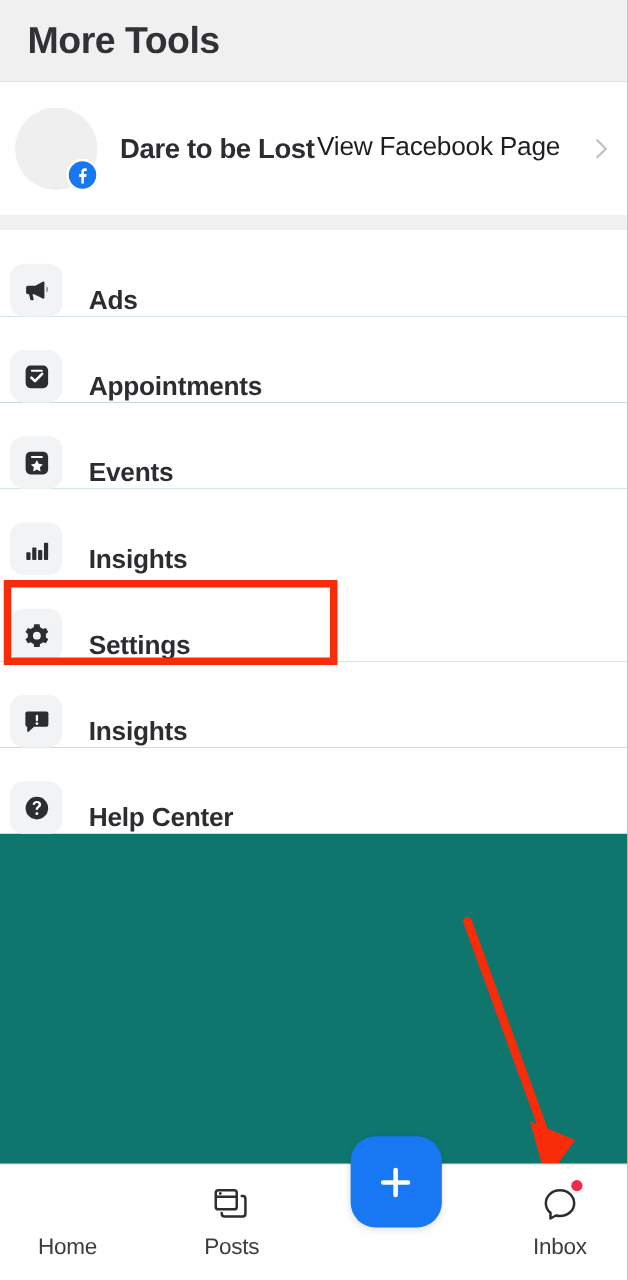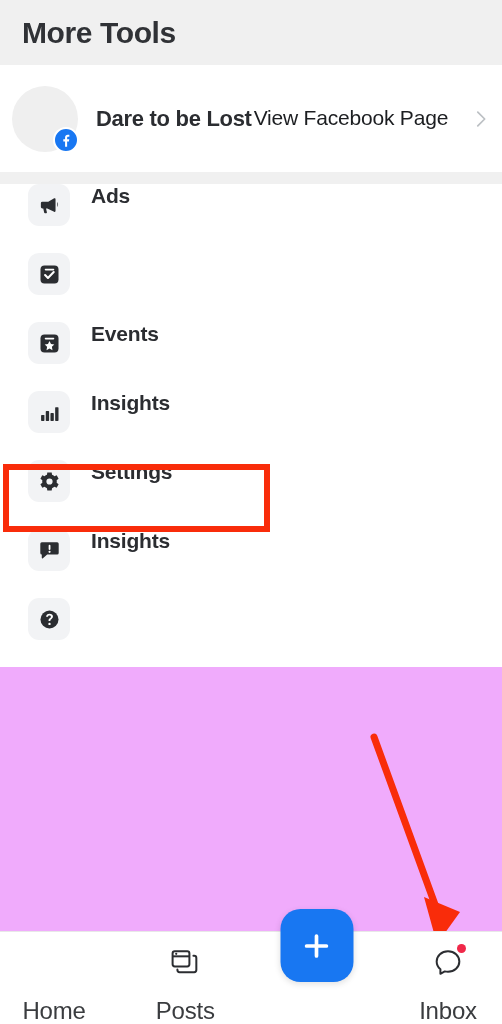--- a/index.html
+++ b/index.html
@@ -3,21 +3,21 @@
 <meta charset="utf-8">
 <style>
   * { margin:0; padding:0; box-sizing:border-box; }
   html, body {
     width:502px; height:1024px;
     background:#ffffff;
     font-family:"Liberation Sans", sans-serif;
     -webkit-font-smoothing:antialiased;
     overflow:hidden;
   }
-  #app { position:relative; width:502px; height:1024px; background:#f0abfc; }
+  #app { position:relative; width:502px; height:1024px; background:#0f766e; }
 
   
   .header {
     position:absolute; left:0; top:0; width:502px; height:65px;
     background:#f0f0f0;
     display:flex; align-items:center;
   }
   .header-title {
     margin-left:22px;
     font-size:30px; font-weight:bold; color:#303236;
@@ -57,22 +57,22 @@
   .band {
     position:absolute; left:0; top:172px; width:502px; height:12px;
     background:#f0f0f0;
   }
 
   
   .menu { position:absolute; left:0; top:184px; width:502px; }
   .menu-item {
     position:relative;
     height:69px;
-    display:flex; align-items:flex-start;
-    padding-left:28px;
+    display:flex; align-items:flex-end;
+    padding-left:8px;
     background:#ffffff;
   }
   .tile {
     width:42px; height:42px; flex:none;
     border-radius:11px; background:#f2f3f5;
     display:flex; align-items:center; justify-content:center;
   }
   .tile svg { display:block; }
   .menu-label {
     margin-left:21px;
@@ -102,22 +102,22 @@
   }
   .nav-item {
     width:92px; height:93px;
     display:flex; flex-direction:column; align-items:center; justify-content:flex-start;
     padding-top:12px;
     position:relative;
   }
   .nav-icon { height:40px; display:flex; align-items:center; justify-content:center; position:relative; }
   .nav-icon svg { display:block; }
   .nav-label {
-    font-size:24px; color:#3a3c3f; font-weight:normal; letter-spacing:-0.2px;
-    margin-top:15px;
+    font-size:18px; color:#3a3c3f; font-weight:normal; letter-spacing:-0.2px;
+    margin-top:3px;
   }
   .nav-dot {
     position:absolute; right:-2px; top:0px;
     width:9px; height:9px; border-radius:50%; background:#f02849;
   }
   .compose {
     position:absolute; left:50%; transform:translateX(-50%);
     top:-23px;
     width:73px; height:73px; border-radius:20px;
     background:#1877f2;
@@ -169,20 +169,21 @@
     </div>
 
     <div class="menu-item">
       <div class="tile">
         <svg width="23" height="23" viewBox="0 0 24 24" aria-hidden="true">
           <rect x="2.6" y="2.6" width="18.8" height="18.8" rx="4.2" fill="#2b2d31"></rect>
           <rect x="7" y="6" width="10" height="1.7" rx="0.85" fill="#ffffff"></rect>
           <path d="M7.4 12.6l3 3 6-6.1" fill="none" stroke="#ffffff" stroke-width="2.2" stroke-linecap="round" stroke-linejoin="round"></path>
         </svg>
       </div>
+      <div class="menu-label">Appointments</div>
     </div>
 
     <div class="menu-item">
       <div class="tile">
         <svg width="23" height="23" viewBox="0 0 24 24" aria-hidden="true">
           <rect x="2.6" y="2.6" width="18.8" height="18.8" rx="4.2" fill="#2b2d31"></rect>
           <rect x="7" y="6" width="10" height="1.7" rx="0.85" fill="#ffffff"></rect>
           <path fill="#ffffff" d="M12 9.4l1.55 3.15 3.47.5-2.51 2.45.59 3.45L12 17.32l-3.1 1.63.59-3.45-2.51-2.45 3.47-.5z"></path>
         </svg>
       </div>
@@ -222,20 +223,21 @@
     </div>
 
     <div class="menu-item">
       <div class="tile">
         <svg width="23" height="23" viewBox="0 0 24 24" aria-hidden="true">
           <circle cx="12" cy="12" r="9.4" fill="#2b2d31"></circle>
           <path fill="#ffffff" d="M12 6.1c-2.03 0-3.44 1.2-3.55 3.02h1.95c.08-.83.66-1.34 1.55-1.34.9 0 1.5.53 1.5 1.26 0 .67-.3 1.03-1.16 1.6-.93.6-1.33 1.23-1.28 2.3l.01.5h1.94v-.42c0-.7.27-1.06 1.17-1.63.95-.61 1.45-1.37 1.45-2.44 0-1.7-1.4-2.85-3.58-2.85z"></path>
           <circle cx="12" cy="16.6" r="1.22" fill="#ffffff"></circle>
         </svg>
       </div>
+      <div class="menu-label">Help Center</div>
     </div>
 
   </div>
 
   <div class="hl-box"></div>
 
   <svg class="arrow" viewBox="0 0 502 1024" aria-hidden="true">
     <line x1="374" y1="737" x2="437" y2="910" stroke="#f92c0a" stroke-width="7" stroke-linecap="round"></line>
     <polygon points="424,897 460,912 437,944" fill="#f92c0a"></polygon>
   </svg>

